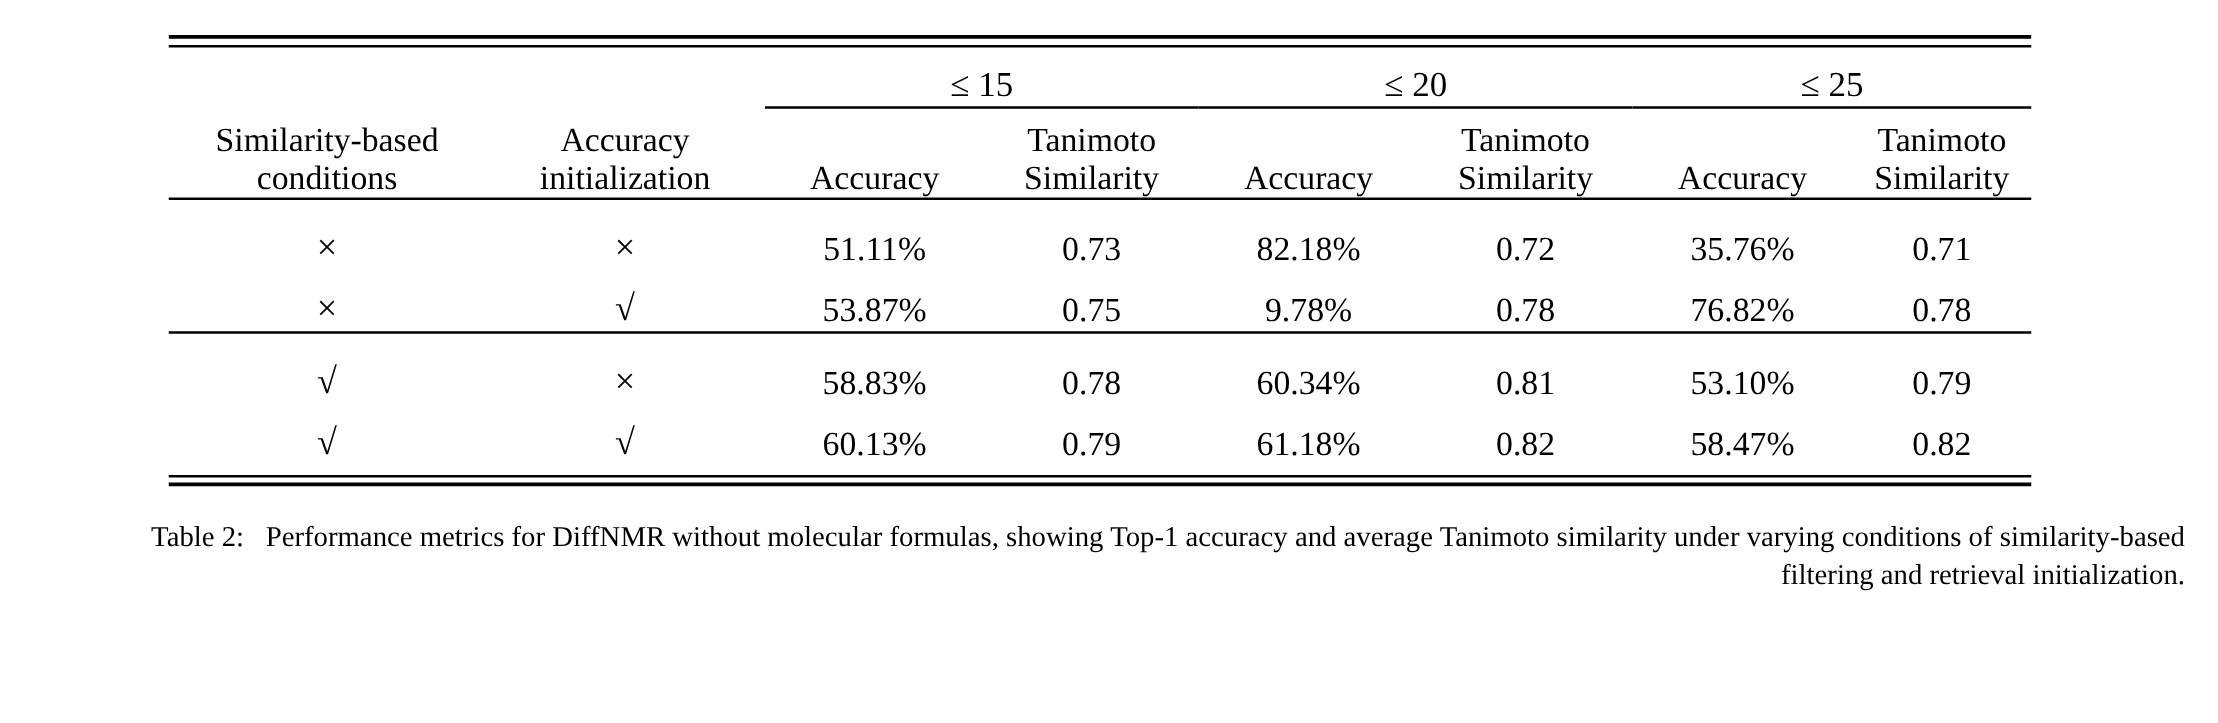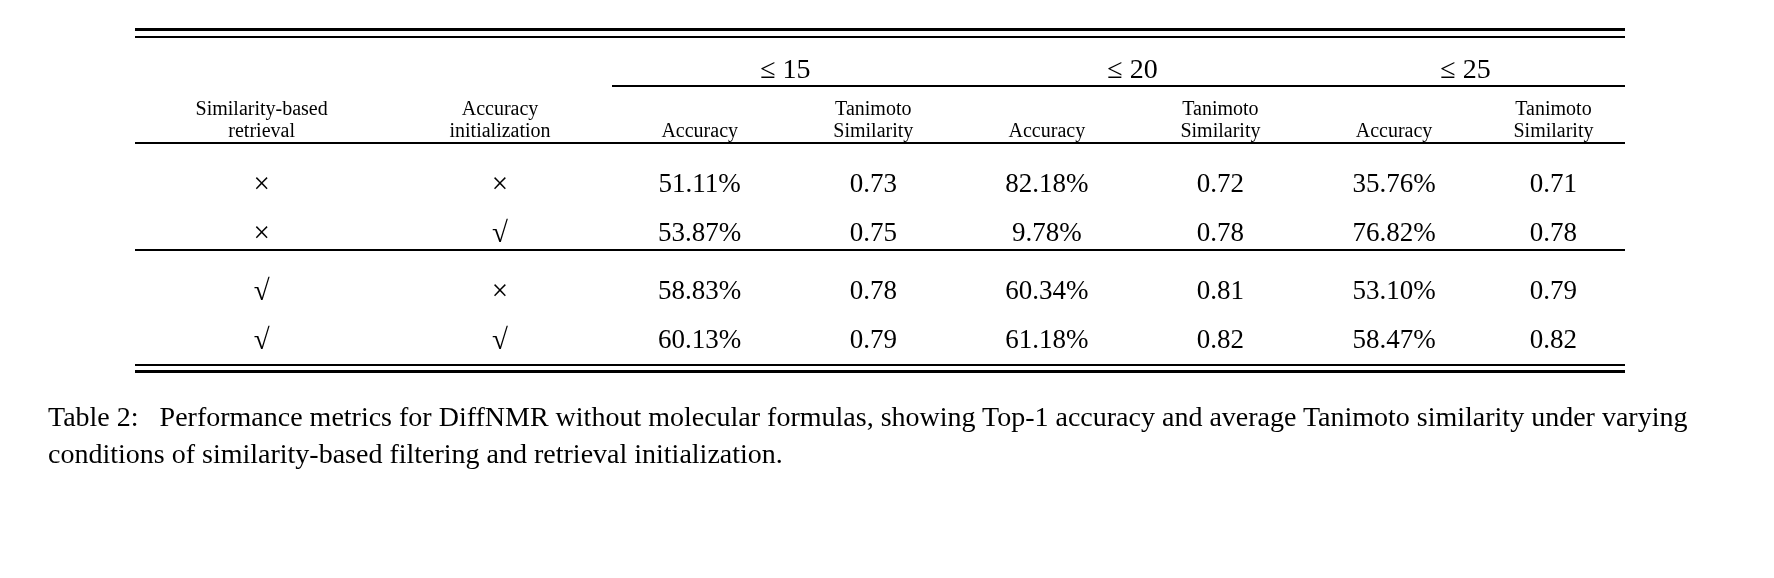--- a/index.html
+++ b/index.html
@@ -51,40 +51,40 @@
     padding-bottom: 4px;
   }
   .grp-underline {
     height: 2px;
     background: #000;
   }
   .grp-underline-cell {
     padding: 0 !important;
   }
   .colhead {
-    font-size: 20px;
+    font-size: 27px;
     padding-bottom: 8px;
     line-height: 1.12;
   }
   .rowcell {
     font-size: 27px;
     height: 49px;
     vertical-align: middle;
   }
   .bold { font-weight: bold; }
   .mark {
     font-size: 29px;
   }
   .caption {
     margin-top: 26px;
     margin-left: 8px;
     width: 1700px;
-    font-size: 28px;
+    font-size: 23px;
     line-height: 1.32;
-    text-align: left;
+    text-align: right;
   }
   .caption .lbl { white-space: nowrap; }
   .colw-a { width: 17.0%; }
   .colw-b { width: 15.0%; }
   .colw-c { width: 11.8%; }
   .colw-d { width: 11.5%; }
 </style>
 </head>
 <body>
 
@@ -137,21 +137,21 @@
               <div class="grp-underline"></div>
             </td>
       </tr>
       <tr>
         <td colspan="8" style="height:10px;"></td>
       </tr>
 
       <tr>
         <td class="colhead">
           <div>Similarity-based</div>
-          <div>retrieval</div>
+          <div>conditions</div>
         </td>
         <td class="colhead">
           <div>Accuracy</div>
           <div>initialization</div>
         </td>
 
         <td class="colhead">
           <div>Accuracy</div>
         </td>
         <td class="colhead">

